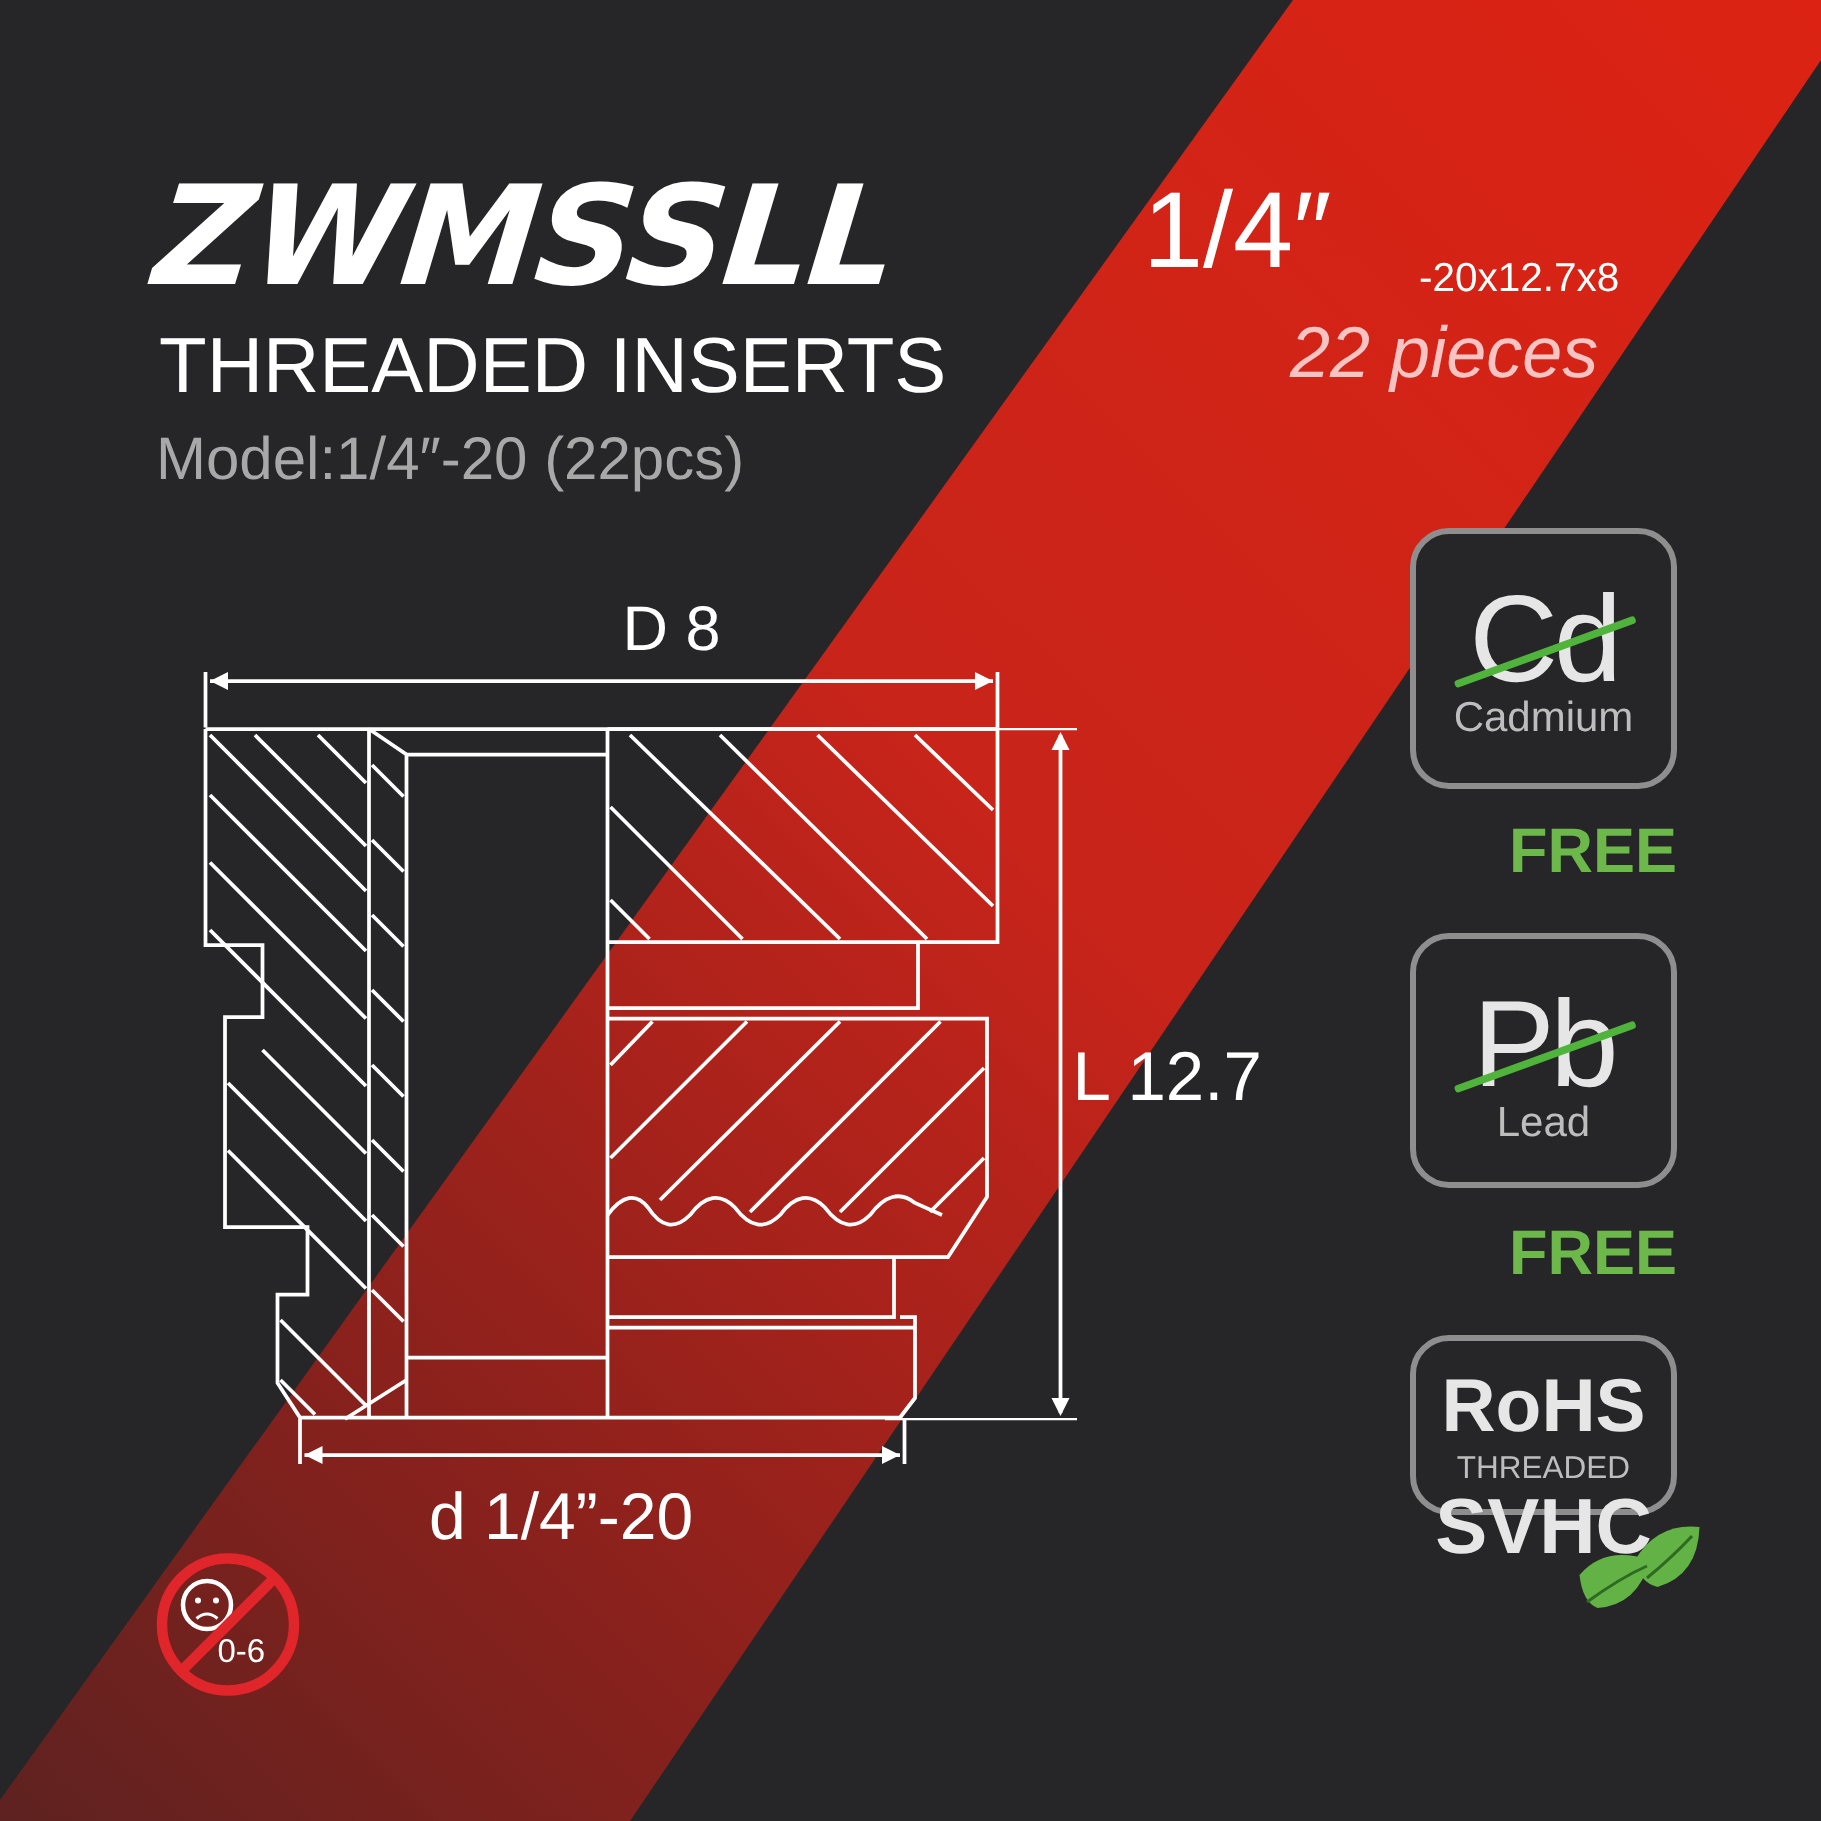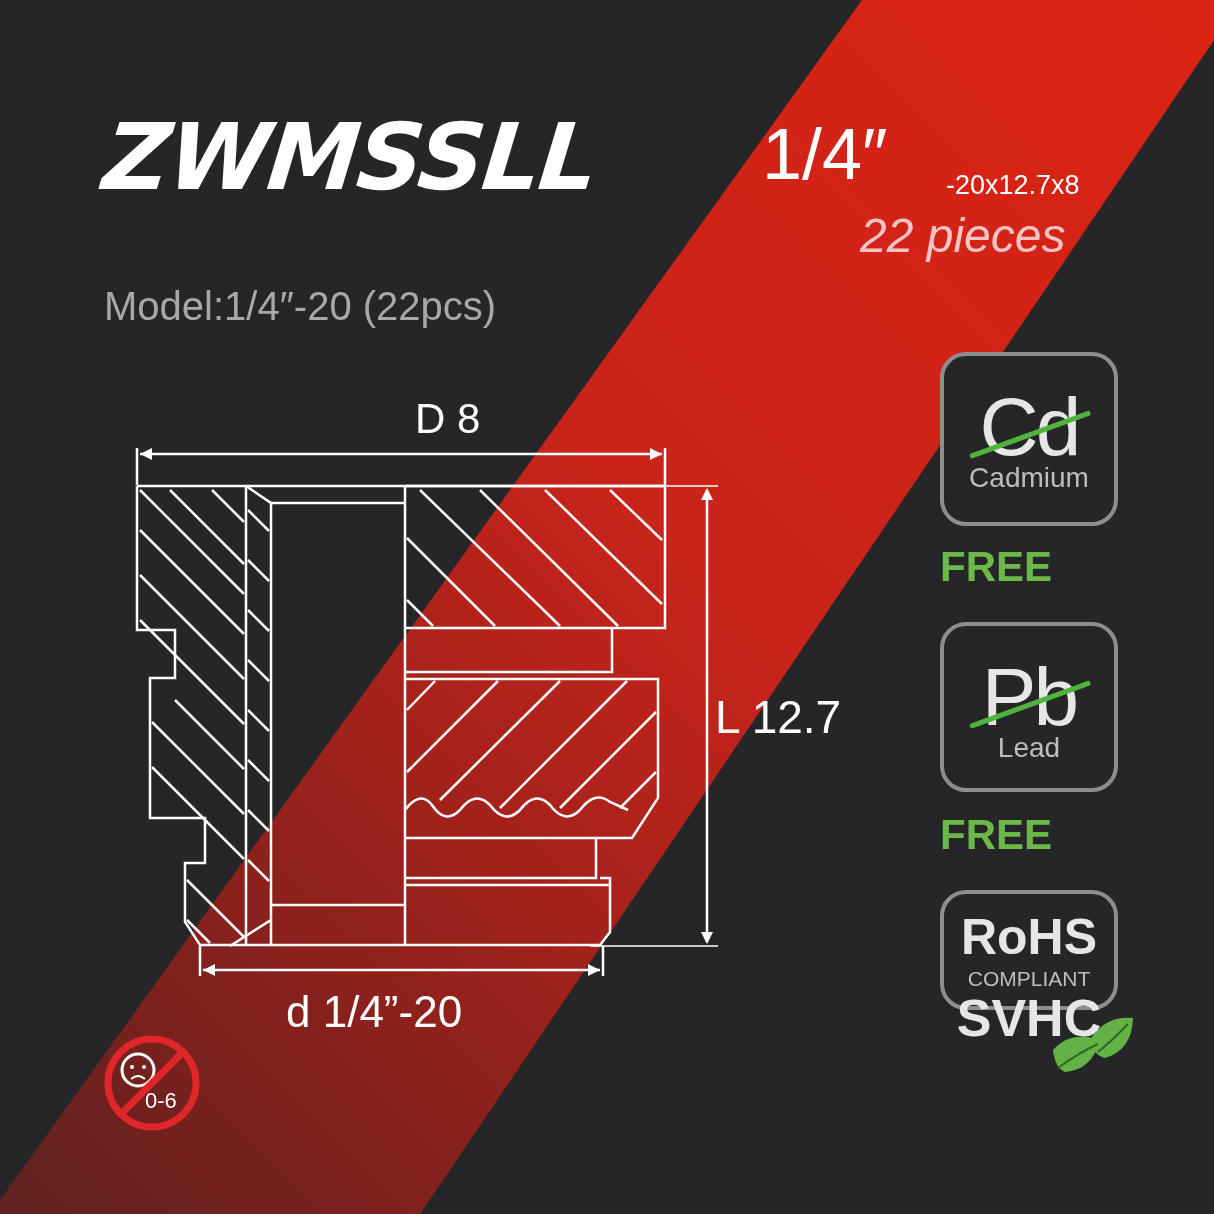--- a/index.html
+++ b/index.html
@@ -19,21 +19,21 @@
   .dim-l { left: 715px; top: 694px; font-size: 46px; }
   .dim-d { left: 286px; top: 990px; font-size: 44px; }
   .badge { position: absolute; left: 940px; width: 178px; border: 4px solid #8e8e8e; border-radius: 26px; background: #262628; }
   .badge-cd { top: 352px; height: 174px; }
   .badge-pb { top: 622px; height: 170px; }
   .badge-rohs { top: 890px; height: 120px; }
   .elem { position: absolute; left: 0; width: 100%; text-align: center; color: #e6e6e6; font-weight: 500; font-family: "Liberation Sans", sans-serif; line-height: 1; }
   .elem-sym { top: 30px; font-size: 82px; letter-spacing: -3px; }
   .elem-name { font-size: 28px; color: #bdbdbd; }
   .strike { position: absolute; height: 5px; background: #4fb33c; border-radius: 2px; transform-origin: left center; }
-  .free { position: absolute; left: 940px; width: 178px; text-align: left; color: #6cb84a; font-weight: bold; font-size: 42px; font-family: "Liberation Sans", sans-serif; line-height: 1; }
+  .free { position: absolute; left: 940px; width: 178px; text-align: right; color: #6cb84a; font-weight: bold; font-size: 42px; font-family: "Liberation Sans", sans-serif; line-height: 1; }
   .rohs-1 { top: 18px; font-size: 50px; font-weight: bold; color: #e6e6e6; }
   .rohs-2 { top: 74px; font-size: 21px; color: #bdbdbd; }
   .rohs-3 { top: 98px; font-size: 52px; font-weight: bold; color: #e6e6e6; }
 </style>
 </head>
 <body>
 
 <div class="stage">
 
   <svg class="bg" width="1214" height="1214" viewBox="0 0 1214 1214">
@@ -139,20 +139,21 @@
 
     <g>
       <path d="M1053,1050 Q1070,1030 1100,1040 Q1092,1070 1065,1072 Q1055,1068 1053,1050 Z" fill="#63b245"></path>
       <path d="M1090,1040 Q1105,1015 1133,1018 Q1132,1050 1105,1058 Q1093,1055 1090,1040 Z" fill="#63b245"></path>
       <path d="M1058,1068 Q1080,1052 1098,1044" stroke="#2e6a22" stroke-width="2" fill="none"></path>
       <path d="M1098,1052 Q1115,1038 1128,1024" stroke="#2e6a22" stroke-width="2" fill="none"></path>
     </g>
   </svg>
 
   <div class="abs brand">ZWMSSLL</div>
+  <div class="abs subtitle">THREADED INSERTS</div>
   <div class="abs model">Model:1/4″-20 (22pcs)</div>
 
   <div class="abs size-big">1/4″</div>
   <div class="abs size-small">-20x12.7x8</div>
   <div class="abs pieces">22 pieces</div>
 
   <div class="abs dim dim-d8">D 8</div>
   <div class="abs dim dim-l">L 12.7</div>
   <div class="abs dim dim-d">d 1/4”-20</div>
 
@@ -167,16 +168,16 @@
 
   <div class="badge badge-pb">
     <div class="elem elem-sym">Pb</div>
     <div class="elem elem-name" style="top:108px;">Lead</div>
     <div class="strike" style="left:26px; top:98px; width:128px; transform:rotate(-20deg);"></div>
   </div>
   <div class="free" style="top:814px;">FREE</div>
 
   <div class="badge badge-rohs">
     <div class="elem rohs-1">RoHS</div>
-    <div class="elem rohs-2">COMPLIANT</div>
+    <div class="elem rohs-2">THREADED</div>
     <div class="elem rohs-3">SVHC</div>
   </div>
 </div>
 
 </body></html>

